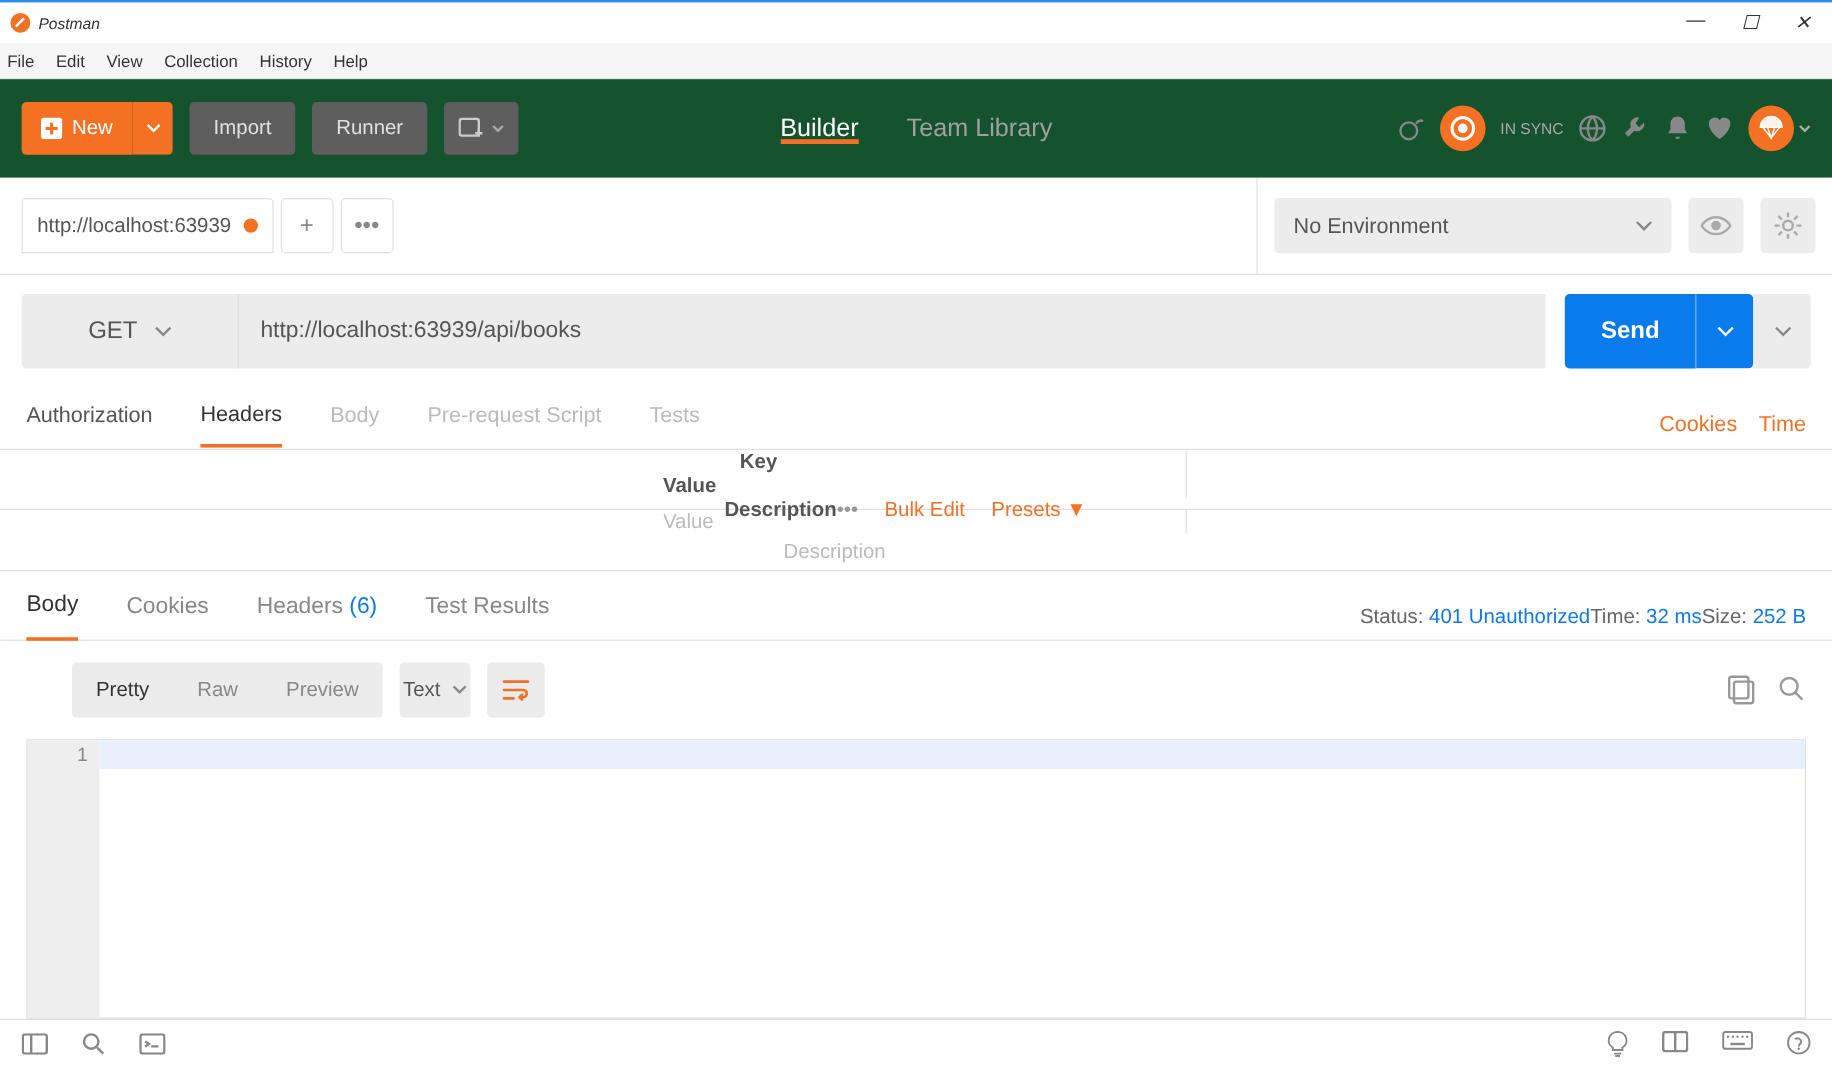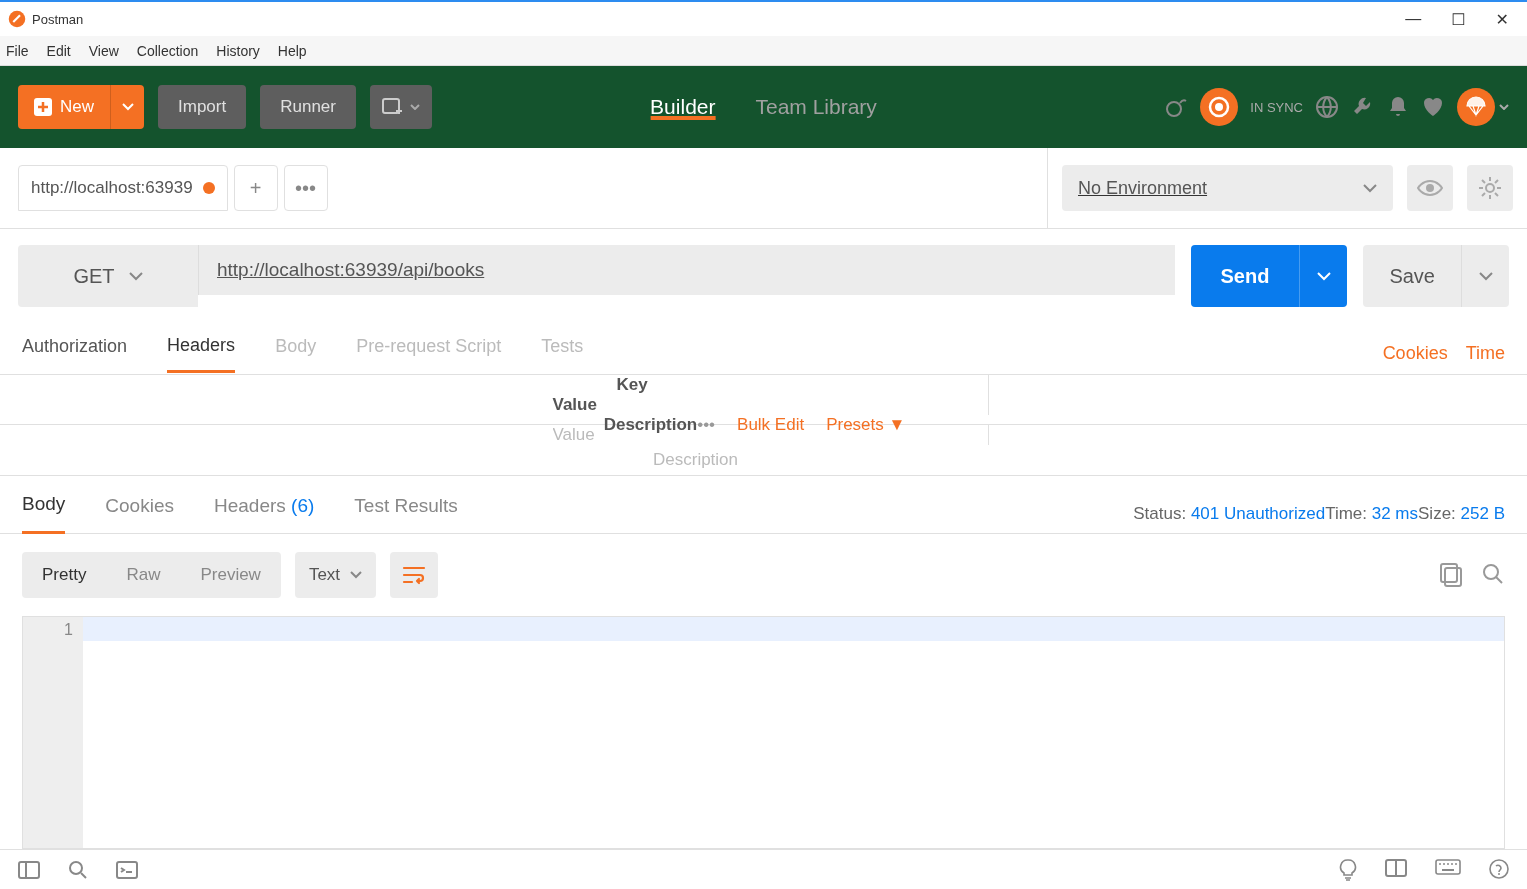--- a/index.html
+++ b/index.html
@@ -1,19 +1,19 @@
 <!DOCTYPE html>
 <html><head>
 <meta charset="utf-8">
 <style>
 * { box-sizing: border-box; margin: 0; padding: 0; font-family: Arial, Helvetica, sans-serif; }
 body { width: 1527px; height: 889px; background: #fff; font-size: 14px; color: #333; display: flex; flex-direction: column; overflow: hidden; }
 
 
-.titlebar { height: 36px; display: flex; align-items: center; padding: 0 8px; border-top: 2px solid #2d8cf0; background: #fff; }
+.titlebar { height: 36px; display: flex; align-items: center; padding: 0 8px; border-top: 2px solid #2d8cf0; background: #fff; font-style: italic; }
 .titlebar .app-icon { width: 18px; height: 18px; margin-right: 6px; }
 .titlebar .title { font-size: 13px; color: #333; flex: 1; }
 .titlebar .win-controls { display: flex; gap: 30px; margin-right: 10px; }
 .titlebar .win-controls span { font-size: 16px; cursor: pointer; }
 
 
 .menubar { height: 30px; background: #f6f6f6; border-bottom: 1px solid #ddd; display: flex; align-items: center; padding: 0 6px; gap: 18px; font-size: 14px; color: #333; }
 .menubar span { cursor: pointer; }
 
 
@@ -28,28 +28,28 @@
 .header-right .sync-label { color: #aaa; font-size: 13px; }
 .sync-circle { width: 38px; height: 38px; border-radius: 50%; background: #f47023; display:flex; align-items:center; justify-content:center; }
 .avatar { width: 38px; height: 38px; border-radius: 50%; background: #f47023; display:flex; align-items:center; justify-content:center; }
 
 
 .tabs-row { height: 81px; display: flex; border-bottom: 1px solid #e0e0e0; }
 .tabs-left { flex: 1; display: flex; align-items: center; padding-left: 18px; gap: 6px; }
 .req-tab { border: 1px solid #e0e0e0; border-radius: 4px 4px 0 0; padding: 12px 12px; display:flex; align-items:center; gap:10px; font-size:17px; color:#555; max-width: 240px; }
 .req-tab .dot { width: 12px; height: 12px; border-radius: 50%; background: #f47023; }
 .tab-btn { border:1px solid #e0e0e0; border-radius:4px; width:44px; height:46px; display:flex; align-items:center; justify-content:center; color:#888; cursor:pointer; font-size:20px; }
-.env-area { width: 480px; border-left:1px solid #e0e0e0; display:flex; align-items:center; padding:0 14px; gap:14px;text-decoration:underline; }
+.env-area { width: 480px; border-left:1px solid #e0e0e0; display:flex; align-items:center; padding:0 14px; gap:14px; }
 .env-select { flex:1; background:#ececec; border-radius:4px; height:46px; display:flex; align-items:center; padding:0 16px; justify-content:space-between; color:#555; font-size:18px; cursor:pointer; }
 .env-icon { background:#ececec; width:46px; height:46px; border-radius:4px; display:flex; align-items:center; justify-content:center; color:#888; cursor:pointer; }
 
 
 .req-row { padding: 16px 18px; display:flex; gap:0; }
 .method-btn { background:#ececec; border:none; border-radius:4px 0 0 4px; height:62px; width:180px; display:flex; align-items:center; justify-content:center; gap:14px; font-size:20px; color:#555; cursor:pointer; }
-.url-input { flex:1; height:50px; border:none; background:#ececec; border-left:1px solid #ddd; font-size:19px; padding:0 18px; outline:none; color:#555;text-decoration:underline; }
+.url-input { flex:1; height:62px; border:none; background:#ececec; border-left:1px solid #ddd; font-size:19px; padding:0 18px; outline:none; color:#555; }
 .params-btn { background:#ececec; border:none; border-left:1px solid #ddd; border-radius:0 4px 4px 0; height:62px; padding:0 28px; font-size:18px; color:#555; cursor:pointer; }
 .send-btn { background:#097bed; color:#fff; border:none; border-radius:4px 0 0 4px; height:62px; padding:0 30px; font-size:20px; font-weight:bold; margin-left:16px; cursor:pointer; }
 .send-drop { background:#097bed; color:#fff; border:none; border-left:1px solid rgba(255,255,255,0.25); border-radius:0 4px 4px 0; height:62px; width:48px; cursor:pointer; display:flex; align-items:center; justify-content:center; }
 .save-btn { background:#ececec; border:none; border-radius:4px 0 0 4px; height:62px; padding:0 26px; font-size:20px; color:#555; margin-left:16px; cursor:pointer; }
 .save-drop { background:#ececec; border:none; border-left:1px solid #ddd; border-radius:0 4px 4px 0; height:62px; width:48px; color:#888; display:flex; align-items:center; justify-content:center; cursor:pointer; }
 
 
 .req-subtabs { display:flex; align-items:center; padding: 10px 22px 0; border-bottom:1px solid #e0e0e0; height:52px; gap:40px; font-size:18px; }
 .req-subtabs .tab { color:#bbb; cursor:pointer; padding-bottom:14px; }
 .req-subtabs .tab.dark { color:#555; }
@@ -71,25 +71,25 @@
 
 
 .resp-tabs { display:flex; align-items:center; padding: 18px 22px 0; height:58px; gap:40px; font-size:19px; border-bottom:1px solid #e0e0e0; }
 .resp-tabs .tab { color:#888; cursor:pointer; padding-bottom:16px; }
 .resp-tabs .tab.active { color:#333; border-bottom:3px solid #f47023; }
 .resp-tabs .count { color:#097bed; }
 .resp-meta { margin-left:auto; display:flex; font-size:17px; color:#666; }
 .resp-meta .val { color:#097bed; }
 
 
-.body-controls { display:flex; align-items:center; padding:18px 22px; gap:14px; }
+.body-controls { display:flex; align-items:center; padding:18px 22px; gap:14px;margin-left:38px; }
 .seg-group { background:#ececec; border-radius:4px; display:flex; height:46px; align-items:center; }
 .seg-btn { border:none; background:transparent; padding:0 20px; font-size:17px; color:#888; cursor:pointer; height:100%; }
 .seg-btn.active { color:#333; }
-.fmt-btn { background:#ececec; border:none; border-radius:4px; height:46px; padding:0 14px; display:flex; align-items:center; gap:10px; font-size:17px; color:#555; cursor:pointer; }
+.fmt-btn { background:#ececec; border:none; border-radius:4px; height:46px; padding:0 3px; display:flex; align-items:center; gap:10px; font-size:17px; color:#555; cursor:pointer; }
 .wrap-btn { background:#ececec; border:none; border-radius:4px; height:46px; width:48px; display:flex; align-items:center; justify-content:center; cursor:pointer; }
 .body-right { margin-left:auto; display:flex; gap:18px; color:#888; }
 .body-right .ic { cursor:pointer; }
 
 
 .code-area { margin:0 22px; border:1px solid #e0e0e0; flex:1; min-height:150px; display:flex; background:#fff; }
 .gutter { width:60px; background:#eee; text-align:right; padding:4px 10px; font-family:monospace; font-size:16px; color:#888; }
 .code-text { flex:1; padding:4px 6px; font-family:monospace; font-size:16px; background:#e8f0fe; height:24px; }
 .code-content-wrap { flex:1; display:flex; flex-direction:column; }
 .line1 { display:flex; }
@@ -232,21 +232,20 @@
         <path d="M1 1l6 6 6-6" stroke="#888" stroke-width="2" fill="none"></path>
       </svg>
   </button>
   <input class="url-input" value="http://localhost:63939/api/books" style="">
   <button class="send-btn">Send</button>
   <button class="send-drop">
     <svg width="14" height="9" viewBox="0 0 14 9">
         <path d="M1 1l6 6 6-6" stroke="#fff" stroke-width="2" fill="none"></path>
       </svg>
   </button>
-  <button class="save-btn">Save</button>
   <button class="save-drop">
     <svg width="14" height="9" viewBox="0 0 14 9">
         <path d="M1 1l6 6 6-6" stroke="#888" stroke-width="2" fill="none"></path>
       </svg>
   </button>
 </div>
 
 <div class="req-subtabs">
   <span class="tab dark">Authorization</span>
   <span class="tab active">Headers</span>

